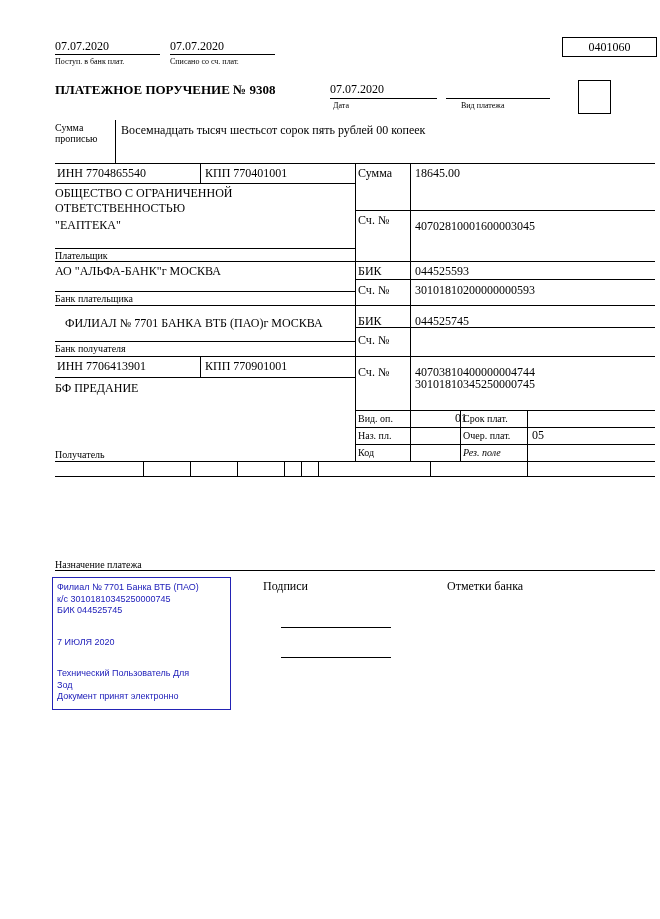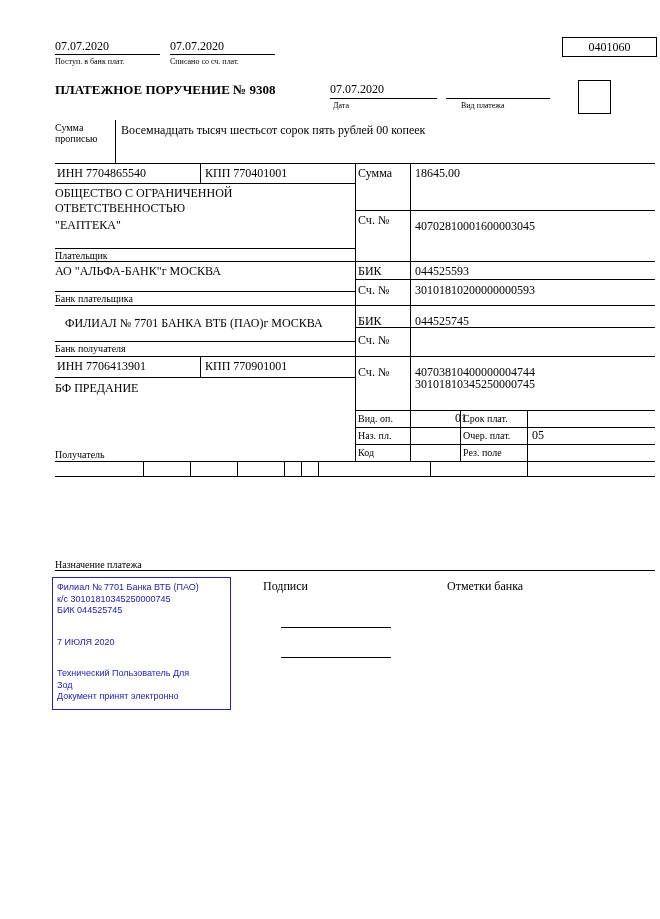--- a/index.html
+++ b/index.html
@@ -102,21 +102,21 @@
   <div class="t" style="left:358px;top:365px;">Сч. №</div>
   <div class="t" style="left:415px;top:365px;">40703810400000004744</div>
 
   <div class="t small" style="left:358px;top:413px;text-align:right;">Вид. оп.</div>
   <div class="t" style="left:415px;top:411px;margin-left:40px;">01</div>
   <div class="t small" style="left:463px;top:413px;">Срок плат.</div>
   <div class="t small" style="left:358px;top:430px;">Наз. пл.</div>
   <div class="t small" style="left:463px;top:430px;">Очер. плат.</div>
   <div class="t" style="left:532px;top:428px;">05</div>
   <div class="t small" style="left:358px;top:447px;">Код</div>
-  <div class="t small" style="left:463px;top:447px;">Рез. поле</div>
+  <div class="t small" style="left:463px;top:447px;font-style:italic;">Рез. поле</div>
 
   <div class="vl" style="left:143px;top:461px;height:15px;"></div>
   <div class="vl" style="left:190px;top:461px;height:15px;"></div>
   <div class="vl" style="left:237px;top:461px;height:15px;"></div>
   <div class="vl" style="left:284px;top:461px;height:15px;"></div>
   <div class="vl" style="left:301px;top:461px;height:15px;"></div>
   <div class="vl" style="left:318px;top:461px;height:15px;"></div>
   <div class="vl" style="left:430px;top:461px;height:15px;"></div>
   <div class="vl" style="left:527px;top:461px;height:15px;"></div>
   <div class="hl" style="left:55px;top:476px;width:600px;"></div>

